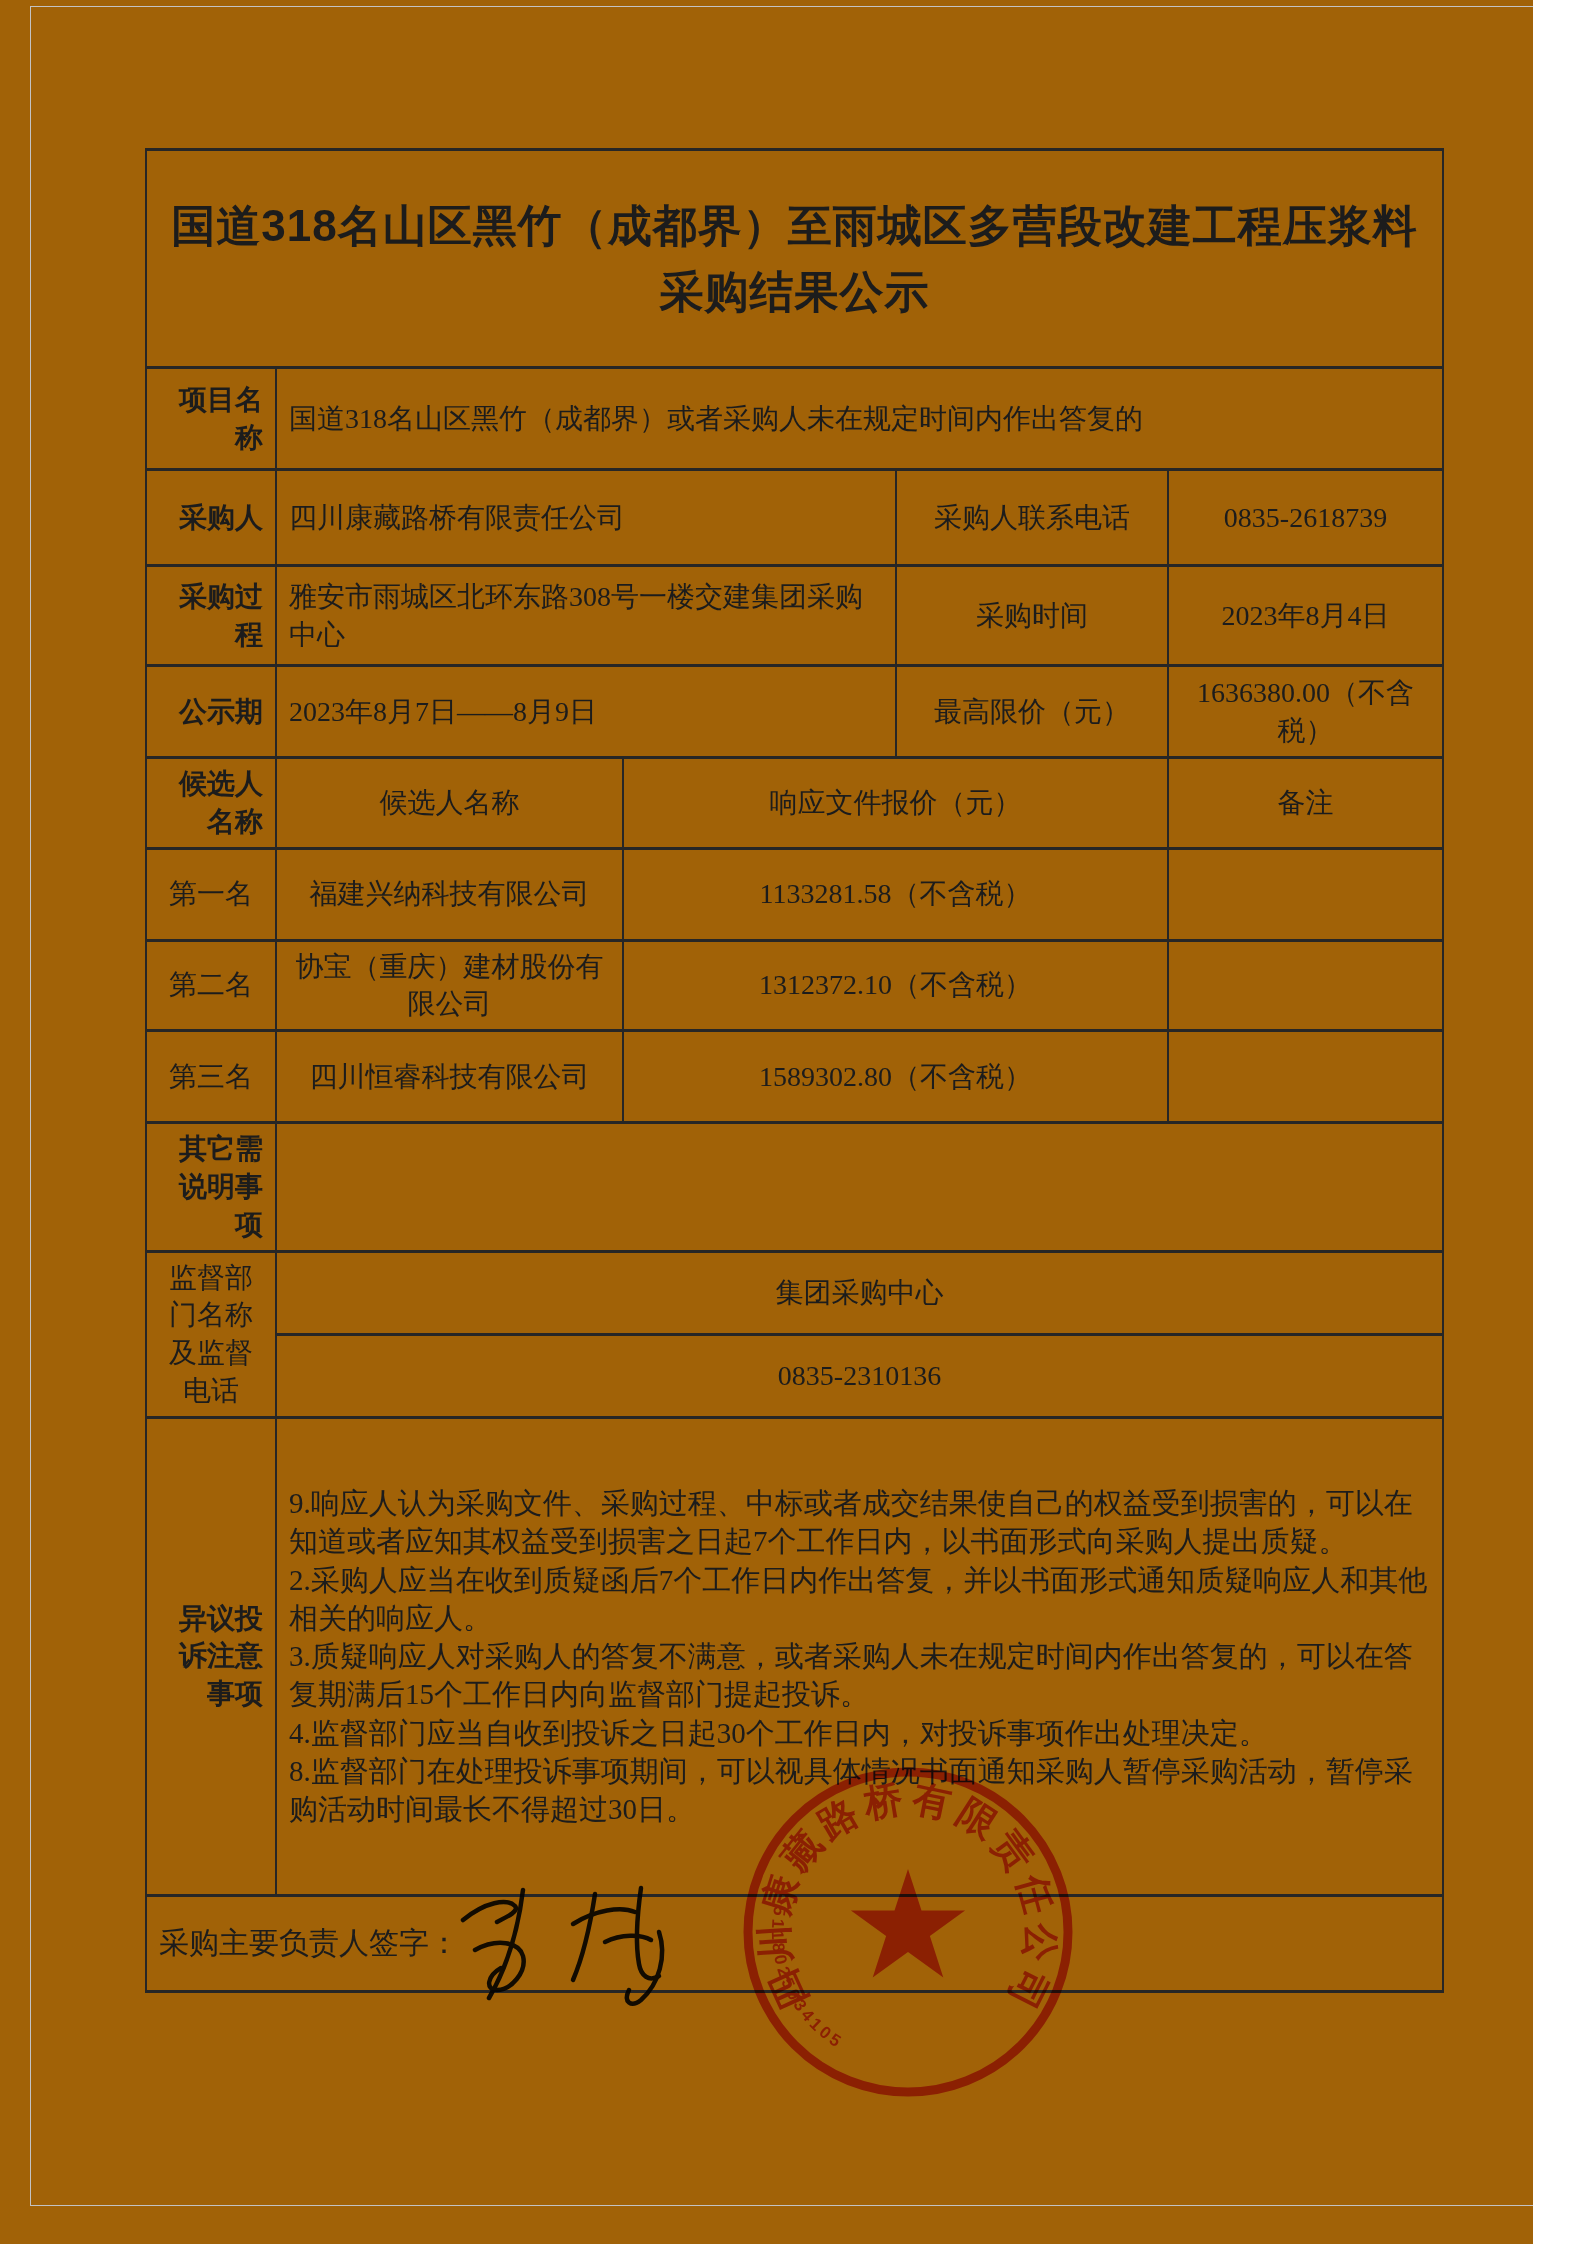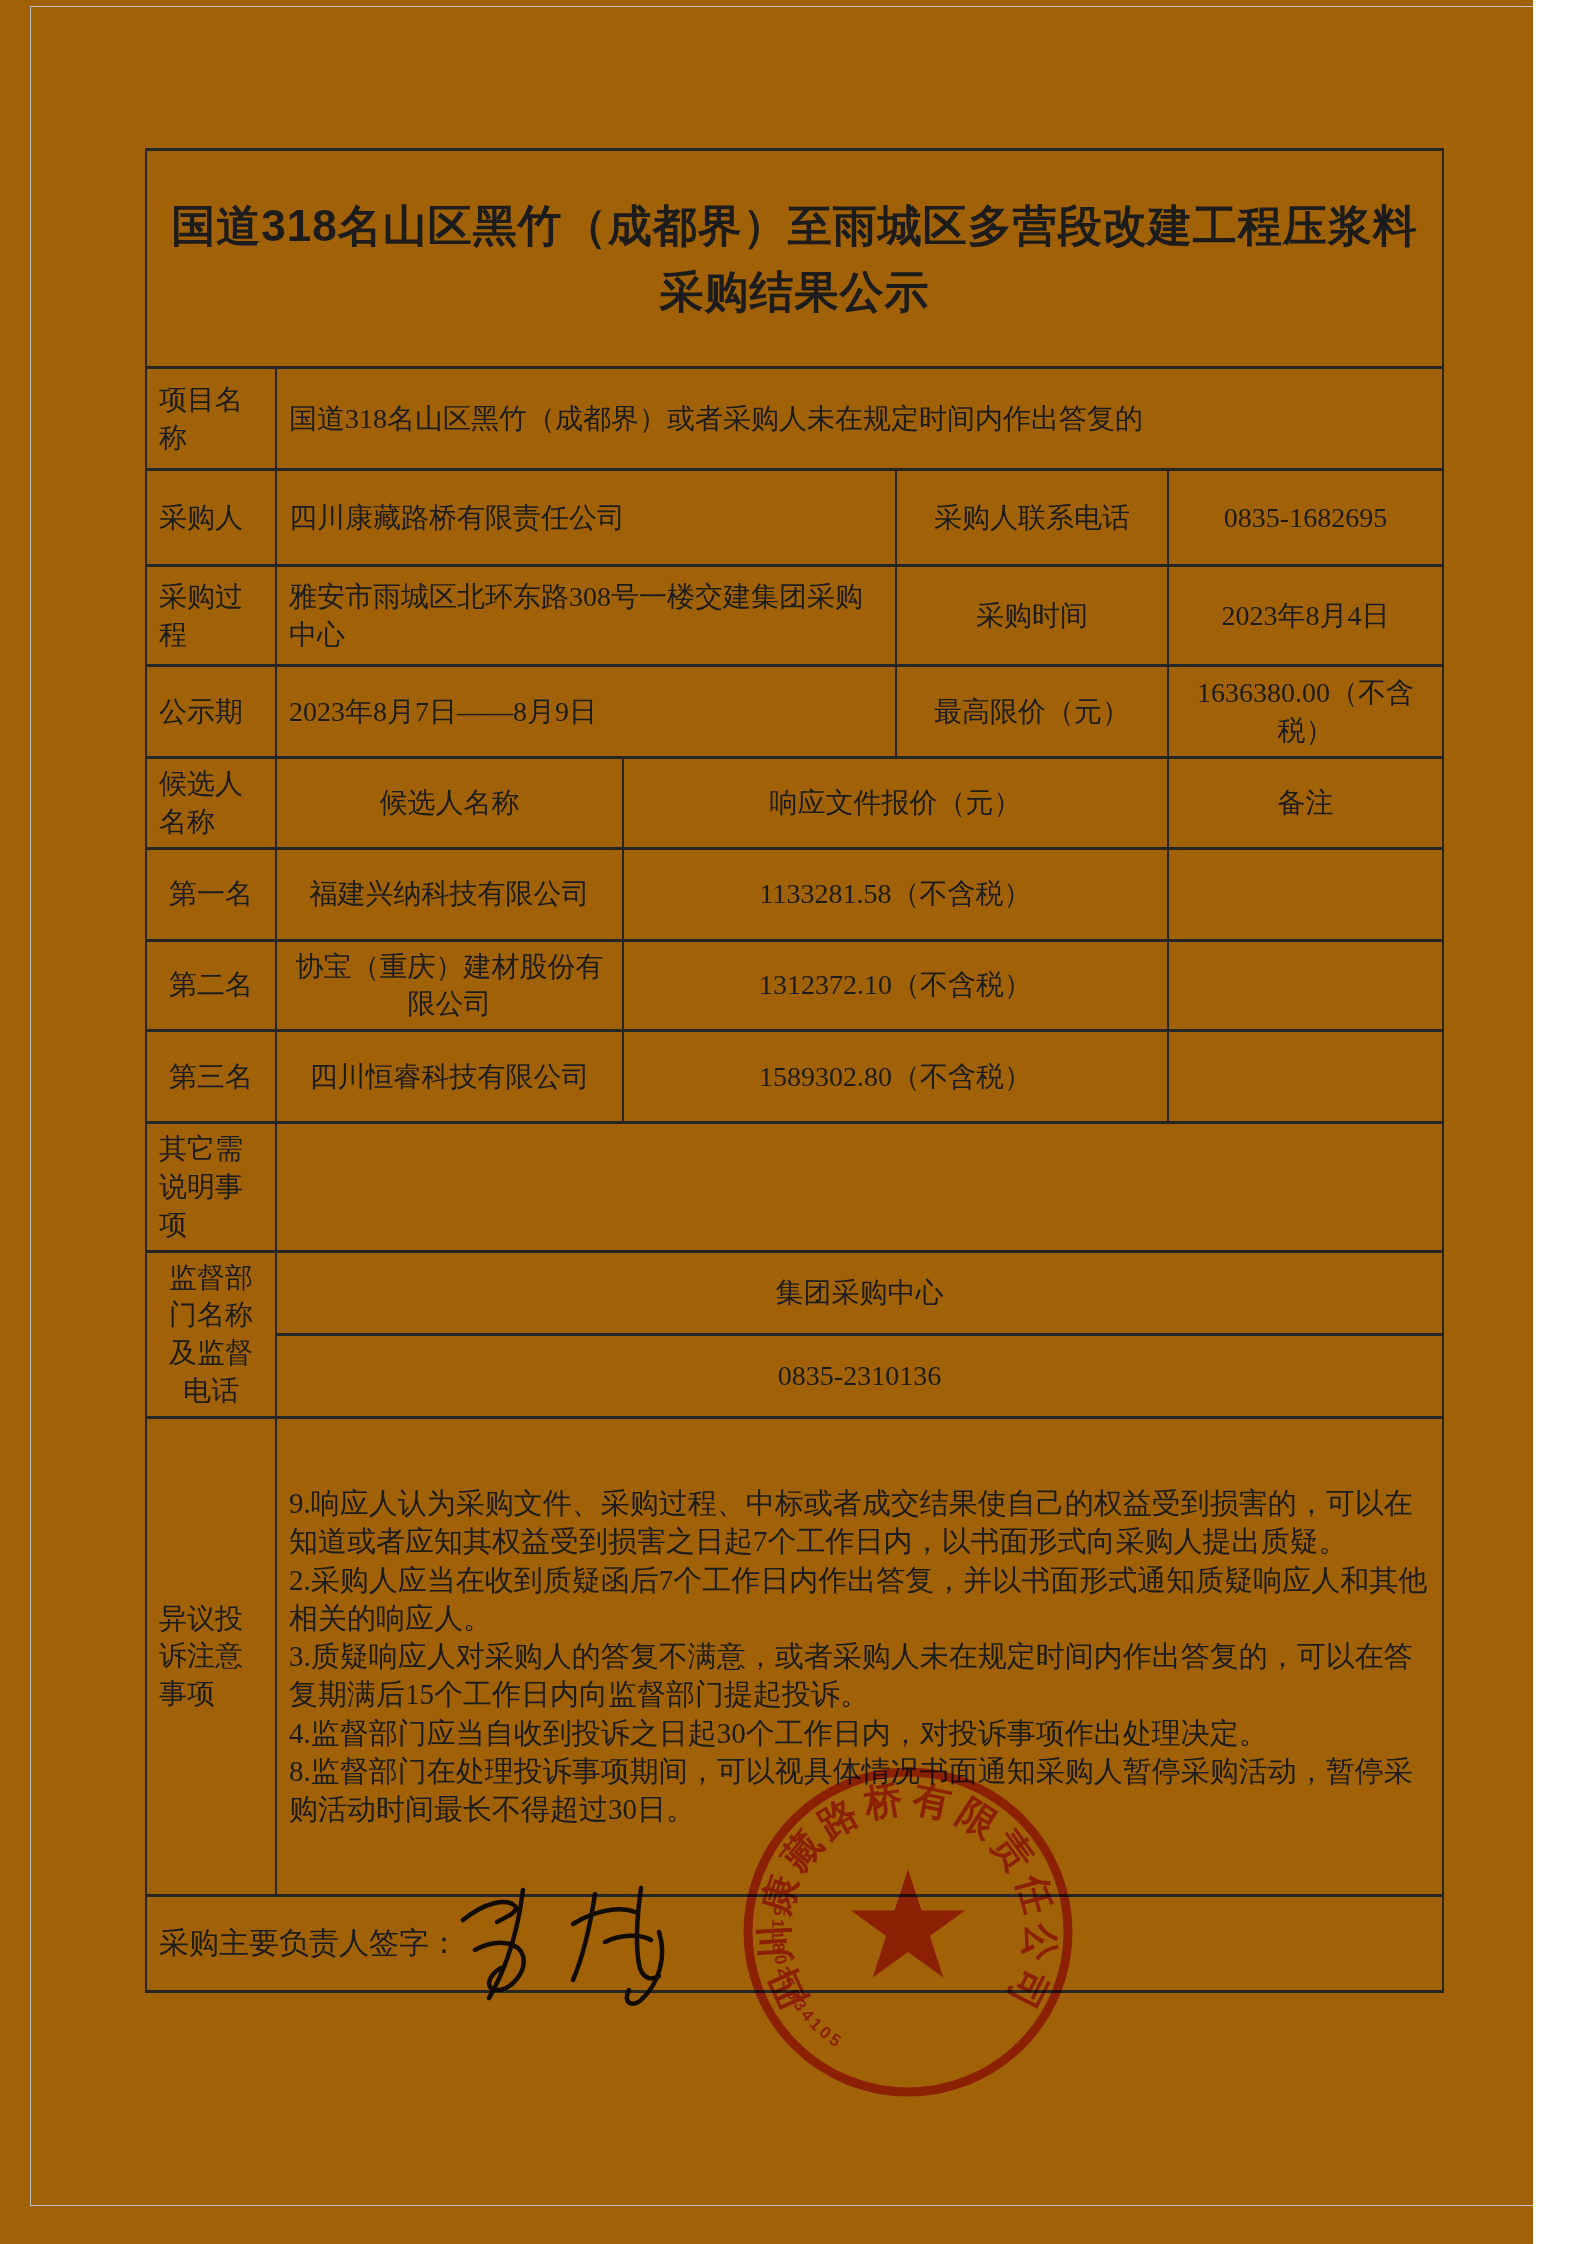--- a/index.html
+++ b/index.html
@@ -21,21 +21,21 @@
   table.doc-table td {
     border-left:2px solid #262626; border-right:2px solid #262626;
     border-top:3px solid #262626; border-bottom:3px solid #262626;
     padding:6px 12px; vertical-align:middle; word-break:break-all;
   }
   td.title-cell {
     font-family:"Liberation Sans","DejaVu Sans",sans-serif;
     font-weight:900; font-size:44px; line-height:1.5;
     text-align:center; padding:30px 64px 44px 64px; letter-spacing:1px;
   }
-  td.lab { text-align:left; padding-left:11px; padding-right:6px; }
+  td.lab { text-align:right; padding-left:11px; padding-right:6px;font-weight:bold; }
   td.lab-c { text-align:center; padding-left:6px; padding-right:6px; }
   td.val { text-align:left; }
   td.cen { text-align:center; }
   td.obj-val { font-size:29px; line-height:1.32; padding:14px 16px 14px 14px; }
   td.obj-val p { margin:0; }
   td.sig-cell { padding-left:40px; font-size:30px; }
   .sig-scribble { position:absolute; left:445px; top:1872px; pointer-events:none; mix-blend-mode:multiply; }
   .stamp {
     position:absolute; left:733px; top:1757px; width:350px; height:350px;
     opacity:.88; mix-blend-mode:multiply; pointer-events:none;
@@ -64,21 +64,21 @@
 
     <tr style="height:102px">
       <td class="lab">项目名称</td>
       <td class="val" colspan="4">国道318名山区黑竹（成都界）或者采购人未在规定时间内作出答复的</td>
     </tr>
 
     <tr style="height:96px">
       <td class="lab">采购人</td>
       <td class="val" colspan="2">四川康藏路桥有限责任公司</td>
       <td class="cen">采购人联系电话</td>
-      <td class="cen">0835-1682695</td>
+      <td class="cen">0835-2618739</td>
     </tr>
 
     <tr style="height:100px">
       <td class="lab">采购过程</td>
       <td class="val" colspan="2">雅安市雨城区北环东路308号一楼交建集团采购中心</td>
       <td class="cen">采购时间</td>
       <td class="cen">2023年8月4日</td>
     </tr>
 
     <tr style="height:92px">

